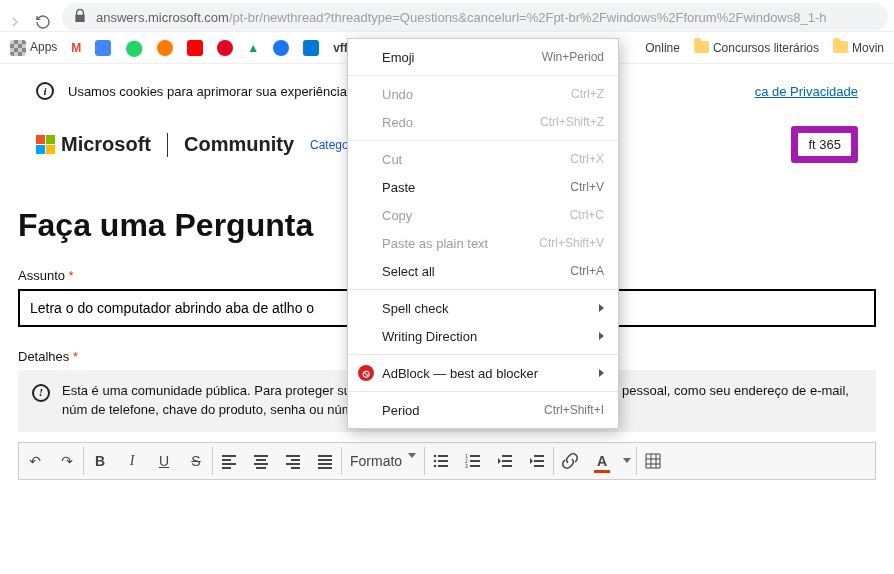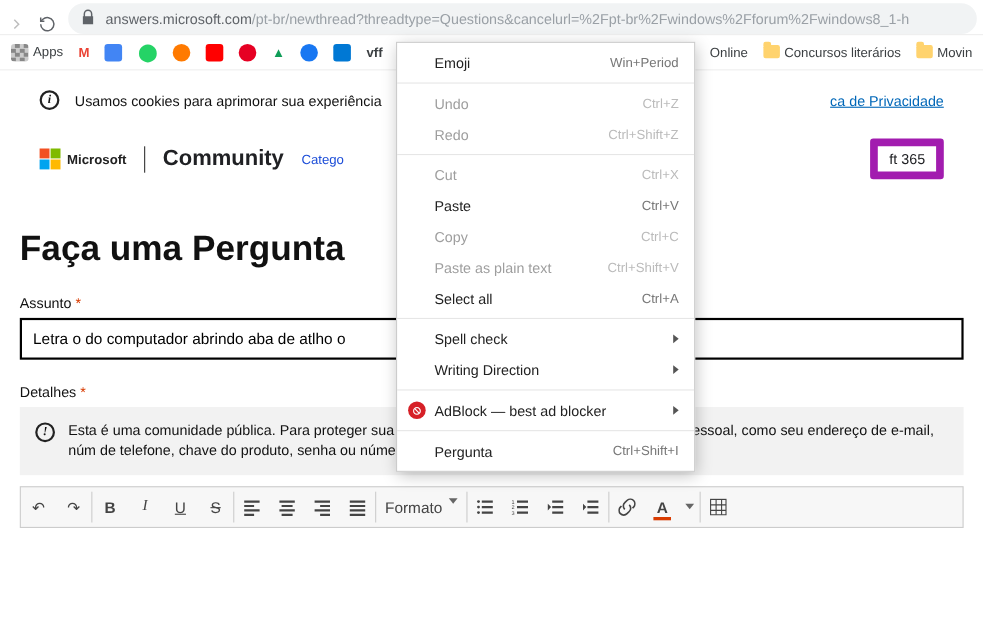--- a/index.html
+++ b/index.html
@@ -13,21 +13,21 @@
 .url .light{color:#9aa0a6}
 .bookmarks{height:32px;display:flex;align-items:center;gap:14px;padding:0 10px;font-size:12px;color:#3c4043;border-bottom:1px solid #eee}
 .bm{display:flex;align-items:flex-start;gap:4px;cursor:pointer}
 .bm .sq{width:16px;height:16px;border-radius:3px;display:inline-block}
 .folder{width:15px;height:12px;background:#ffd36e;border-radius:2px;position:relative}
 .folder:before{content:"";position:absolute;top:-3px;left:0;width:7px;height:4px;background:#ffd36e;border-radius:2px 2px 0 0}
 .cookie{display:flex;align-items:center;gap:14px;padding:18px 36px;font-size:13px;color:#111}
 .info-circle{width:18px;height:18px;border:2px solid #222;border-radius:50%;display:flex;align-items:center;justify-content:center;font-weight:bold;font-size:11px;font-style:italic;font-family:Georgia,serif}
 .cookie a{color:#0067b8;text-decoration:underline}
 .header{display:flex;align-items:center;gap:16px;padding:8px 36px 14px;font-size:15px}
-.ms-logo{display:flex;align-items:center;gap:6px;font-weight:600;font-size:12px;color:#222}
+.ms-logo{display:flex;align-items:center;gap:6px;font-weight:600;font-size:20px;color:#222}
 .ms-sq{display:inline-grid;grid-template-columns:9px 9px;grid-template-rows:9px 9px;gap:1px}
 .ms-sq span:nth-child(1){background:#f25022}
 .ms-sq span:nth-child(2){background:#7fba00}
 .ms-sq span:nth-child(3){background:#00a4ef}
 .ms-sq span:nth-child(4){background:#ffb900}
 .vbar{width:1px;height:24px;background:#333}
 .community{font-weight:600;font-size:20px}
 .categ{font-size:12px;color:#1d4ed8}
 .pill{border:7px solid #a21caf;border-radius:3px;padding:4px 10px;font-size:13px;margin-left:auto;margin-right:0}
 .content{padding:0 18px}
@@ -37,21 +37,21 @@
 .subject-input{width:100%;height:38px;border:2px solid #000;padding:0 10px;font-size:14px;outline:none}
 .det-box{display:flex;align-items:flex-start;gap:12px;background:#f2f2f2;padding:12px 14px;margin-top:6px;font-size:13px;line-height:1.45;color:#111}
 .det-box .info-circle{flex-shrink:0;margin-top:2px}
 .toolbar{display:flex;align-items:center;height:38px;border:1px solid #ccc;background:#f7f7f7;margin-top:10px}
 .tb{width:32px;height:36px;display:flex;align-items:center;justify-content:center;color:#444;font-size:14px;cursor:pointer}
 .sep{width:1px;height:28px;background:#ccc}
 .fmt{padding:0 8px;display:flex;align-items:flex-start;gap:6px;font-size:14px;color:#444;cursor:pointer}
 .tri{width:0;height:0;border-left:4px solid transparent;border-right:4px solid transparent;border-top:5px solid #666}
 .A-color{position:relative;font-weight:bold}
 .A-color:after{content:"";position:absolute;bottom:6px;left:8px;right:8px;height:3px;background:#d83b01}
-.ctx{position:absolute;top:38px;left:360px;width:272px;background:#fff;border:1px solid #ccc;box-shadow:2px 4px 14px rgba(0,0,0,.25);padding:4px 0;z-index:50;font-size:13px;color:#222}
+.ctx{position:absolute;top:38px;left:347px;width:272px;background:#fff;border:1px solid #ccc;box-shadow:2px 4px 14px rgba(0,0,0,.25);padding:4px 0;z-index:50;font-size:13px;color:#222}
 .ctx-row{display:flex;align-items:center;height:28px;padding:0 14px 0 34px;position:relative;cursor:default}
 .ctx-row.disabled{color:#9e9e9e}
 .ctx-row .sc{margin-left:auto;font-size:12px;color:#777}
 .ctx-row.disabled .sc{color:#bbb}
 .ctx-sep{height:1px;background:#e6e6e6;margin:4px 0}
 .ctx-arrow{margin-left:auto;width:0;height:0;border-top:4px solid transparent;border-bottom:4px solid transparent;border-left:5px solid #555}
 .ctx-ico{position:absolute;left:10px;width:16px;height:16px;border-radius:50%}
 .adb{background:#d62027;color:#fff;display:flex;align-items:center;justify-content:center;font-weight:bold;font-size:11px}
 .svg-icon{width:16px;height:16px;fill:currentColor}
 </style>
@@ -294,16 +294,16 @@
       <span class="ctx-arrow"></span>
     </div>
   <div class="ctx-sep"></div>
   <div class="ctx-row">
       <span class="ctx-ico adb">⦸</span>
       <span>AdBlock — best ad blocker</span>
       <span class="ctx-arrow"></span>
     </div>
   <div class="ctx-sep"></div>
   <div class="ctx-row">
-      <span>Pergunta</span>
+      <span>Period</span>
       <span class="sc">Ctrl+Shift+I</span>
     </div>
 </div>
 
 </body></html>

